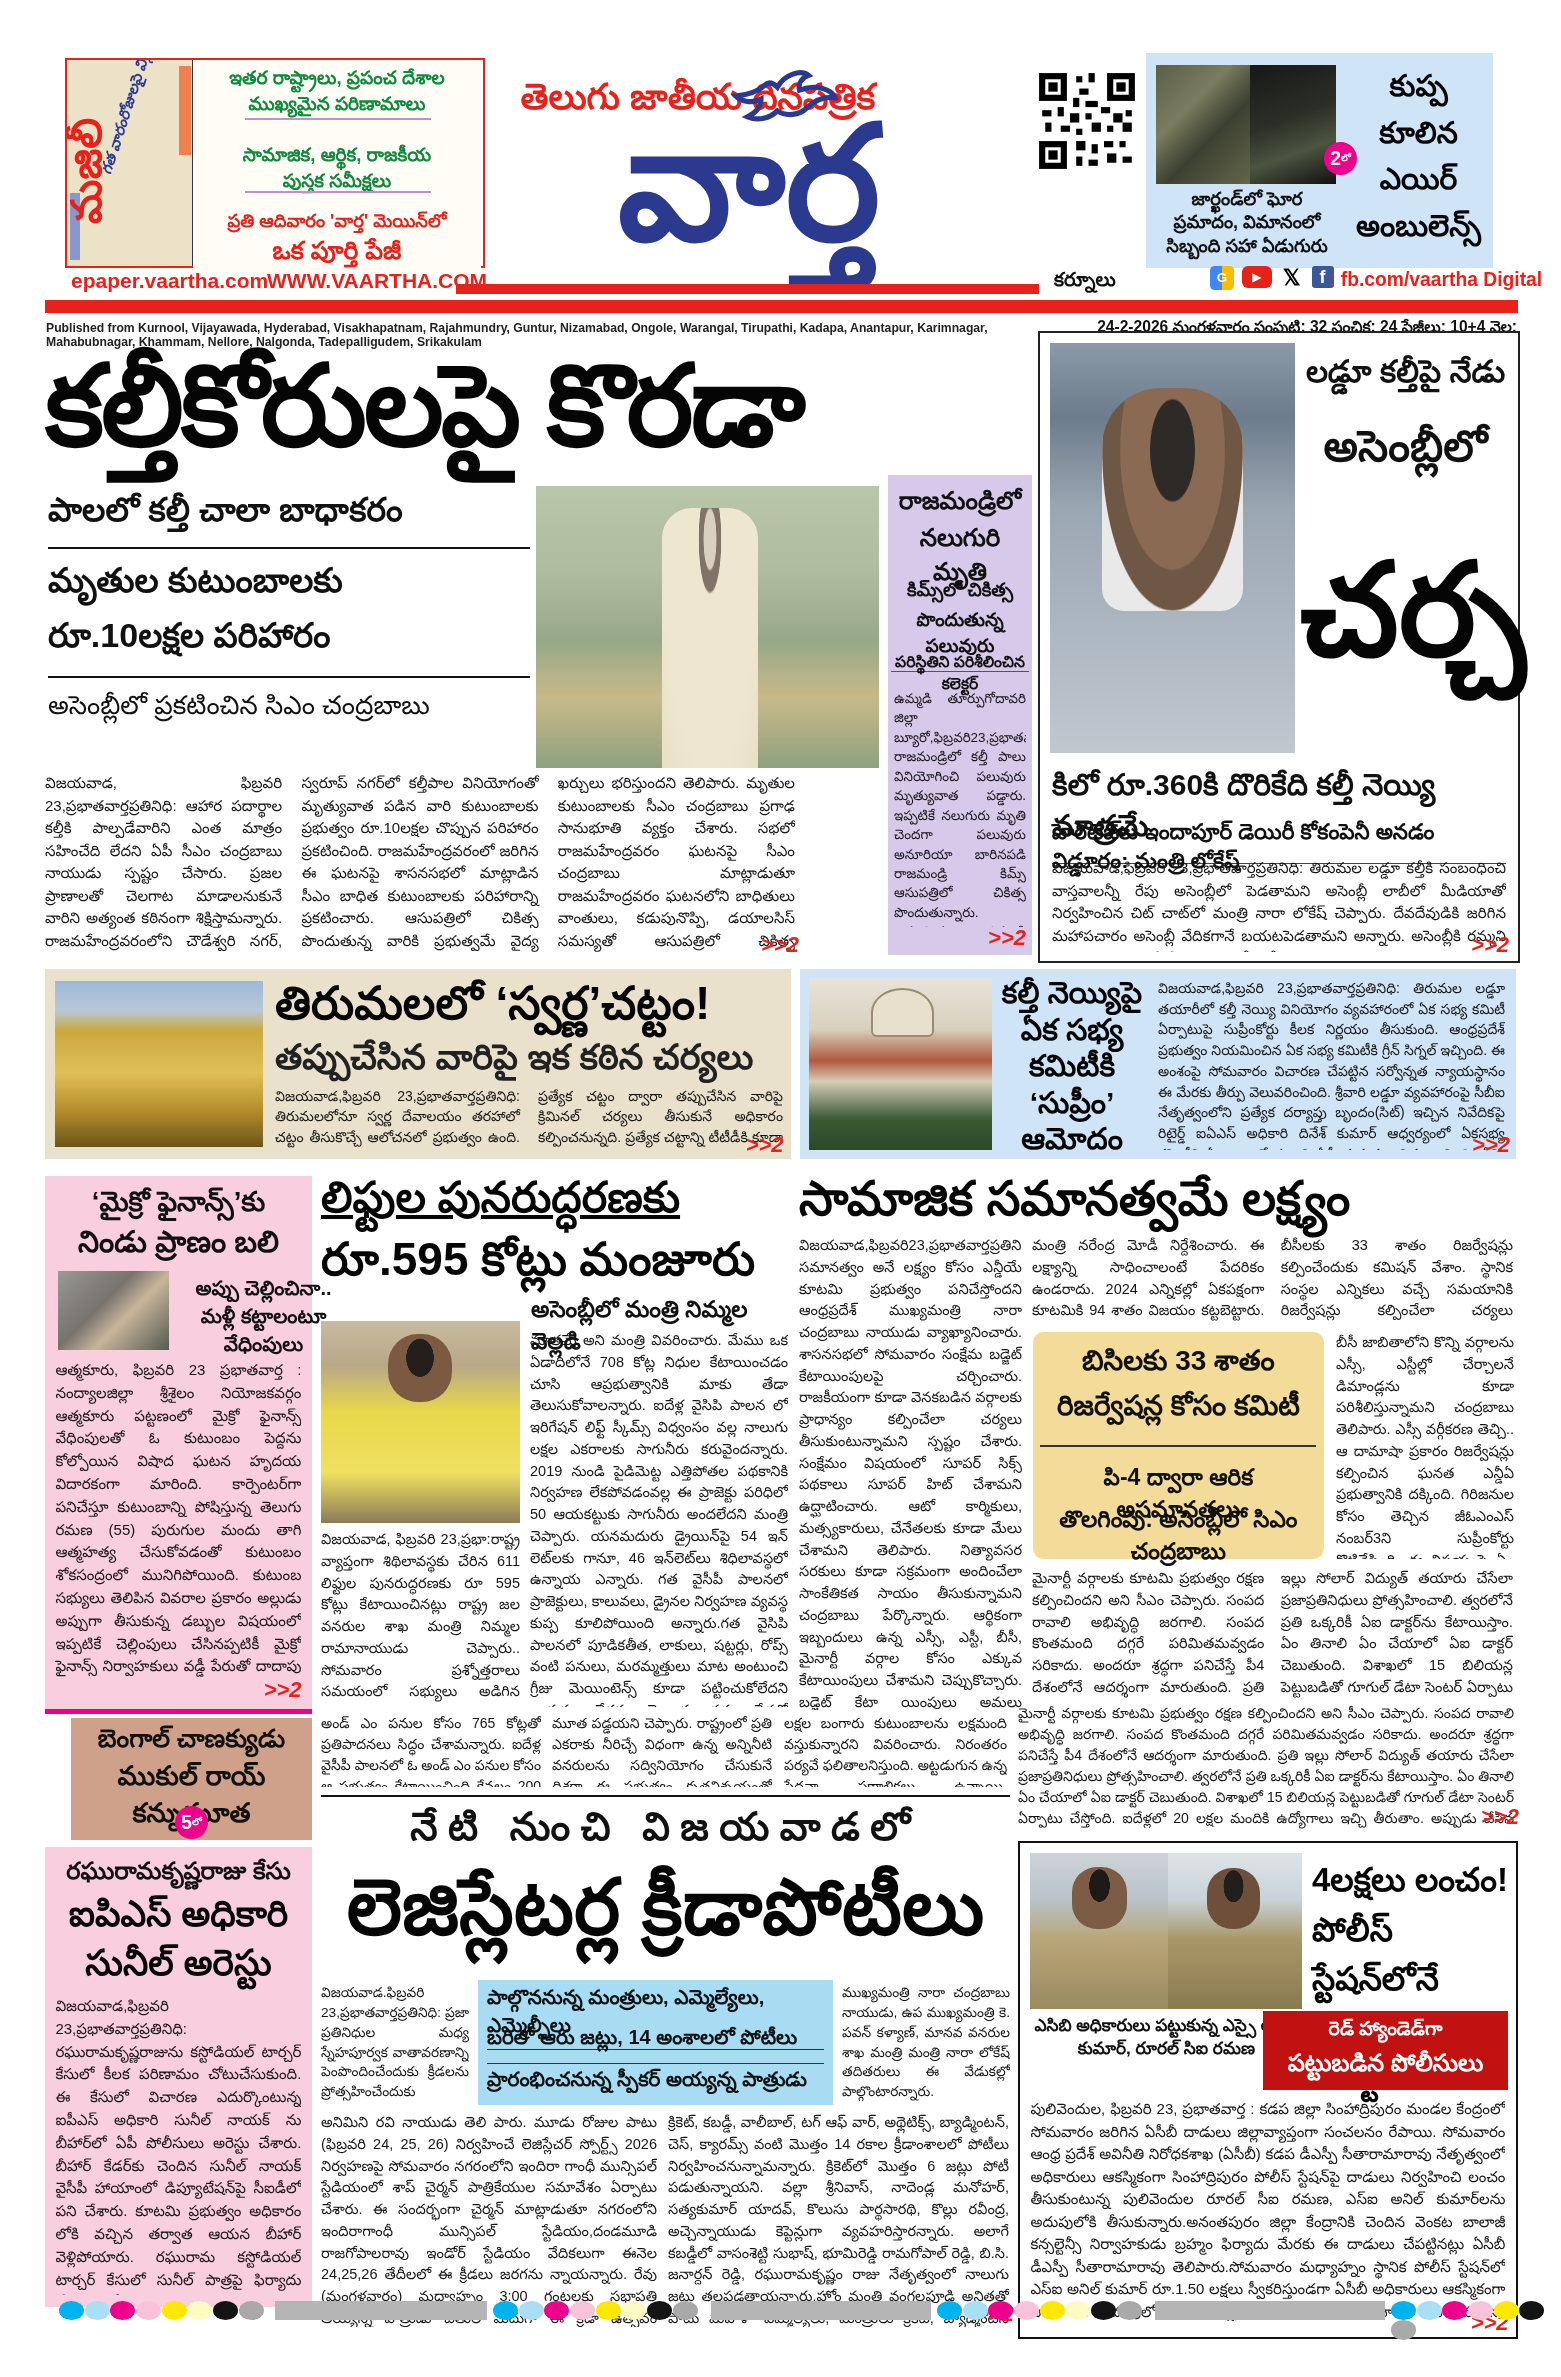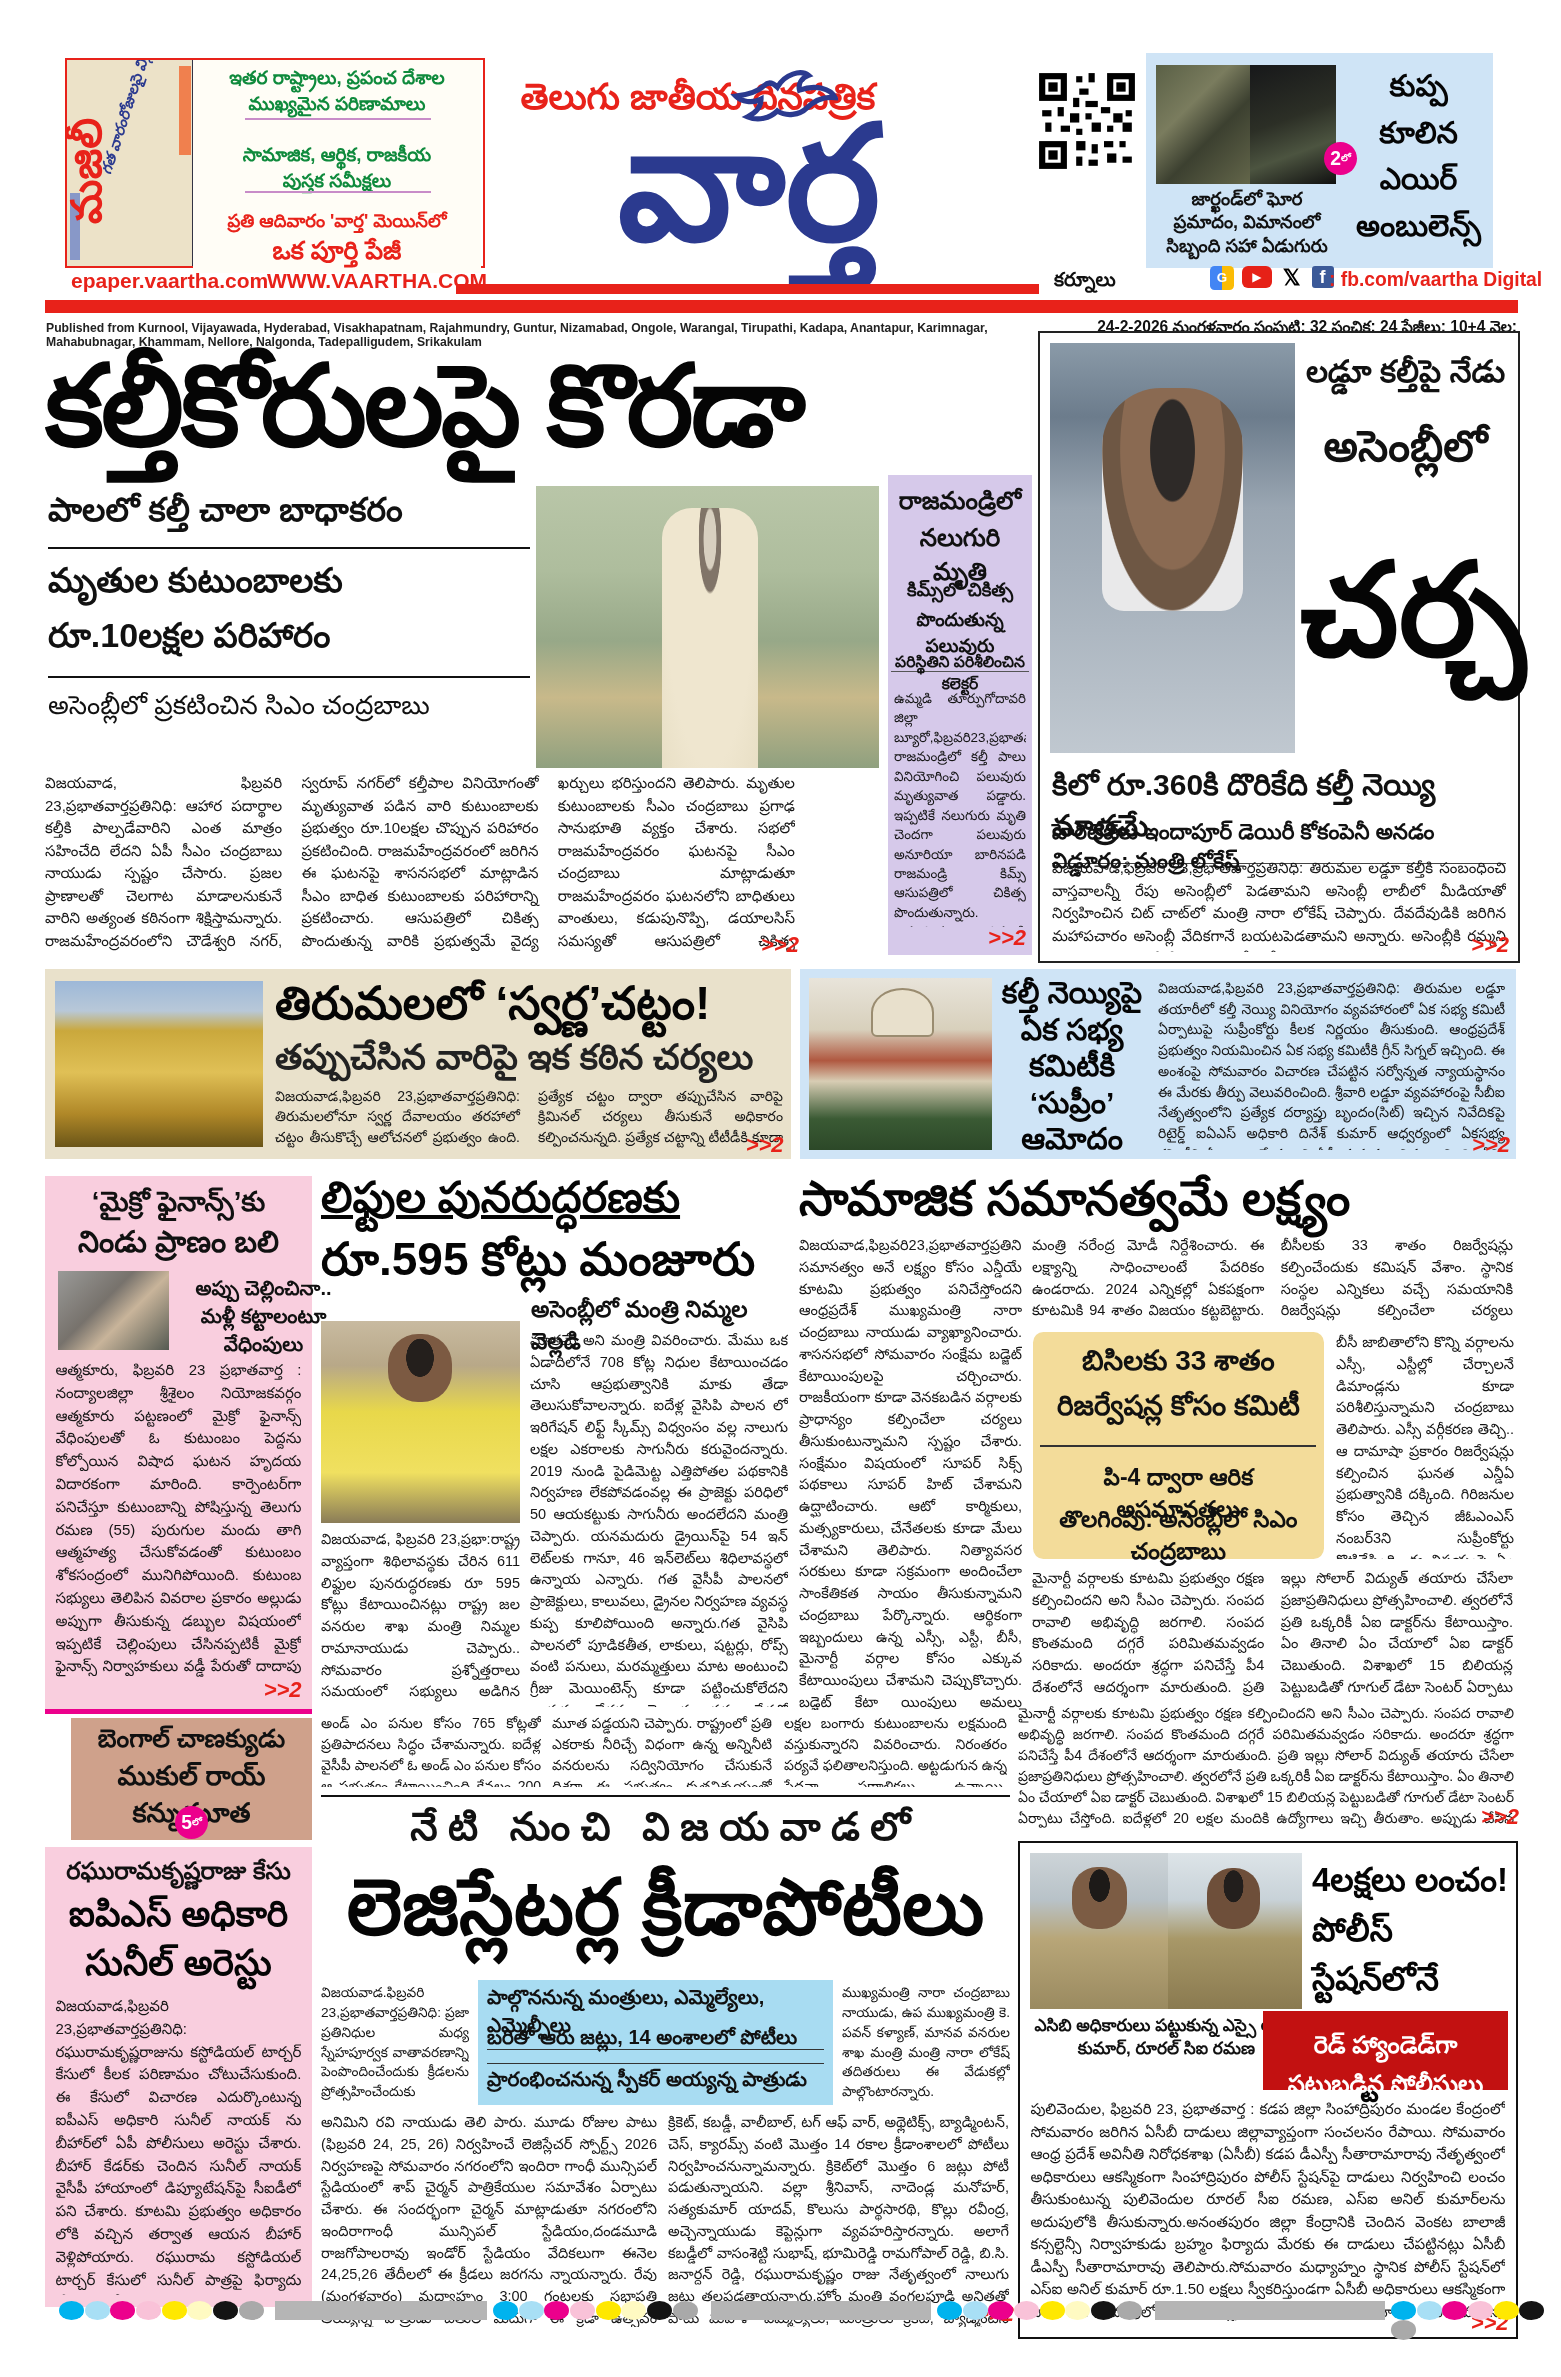--- a/index.html
+++ b/index.html
@@ -271,21 +271,21 @@
   <div class="abs c b" style="left:7.4px;top:172px;width:278px;font-size:17px;line-height:1.35;">
     <div>ఎసిబి అధికారులు పట్టుకున్న ఎస్సై అనిల్</div>
     <div>కుమార్, రూరల్ సిఐ రమణ</div>
   </div>
   <div class="abs head-black" style="left:292px;top:12px;width:196px;font-size:33px;line-height:1.5;">
     <div>4లక్షలు లంచం!</div>
     <div>పోలీస్ స్టేషన్‌లోనే</div>
     <div>సిఐ, ఎస్ఐల అరెస్టు</div>
   </div>
   <div class="abs" style="left:243px;top:168px;width:245px;height:79px;background:#c21111;color:#fff;text-align:center;">
-    <div class="b" style="font-size:24px;padding-top:20px;">రెడ్ హ్యాండెడ్‌గా</div>
+    <div class="b" style="font-size:19px;padding-top:7px;">రెడ్ హ్యాండెడ్‌గా</div>
     <div class="b" style="font-size:24px;padding-top:4.5px;">పట్టుబడిన పోలీసులు</div>
   </div>
   <div class="abs body-txt clip" style="left:10.4px;top:255px;width:475px;height:223px;font-size:15px;line-height:1.5;">పులివెందుల, ఫిబ్రవరి 23, ప్రభాతవార్త : కడప జిల్లా సింహాద్రిపురం మండల కేంద్రంలో సోమవారం జరిగిన ఏసీబీ దాడులు జిల్లావ్యాప్తంగా సంచలనం రేపాయి. సోమవారం ఆంధ్ర ప్రదేశ్ అవినీతి నిరోధకశాఖ (ఏసీబీ) కడప డీఎస్పీ సీతారామారావు నేతృత్వంలో అధికారులు ఆకస్మికంగా సింహాద్రిపురం పోలీస్ స్టేషన్‌పై దాడులు నిర్వహించి లంచం తీసుకుంటున్న పులివెందుల రూరల్ సీఐ రమణ, ఎస్ఐ అనిల్ కుమార్‌లను అదుపులోకి తీసుకున్నారు.అనంతపురం జిల్లా కేంద్రానికి చెందిన వెంకట బాలాజీ కన్సల్టెన్సీ నిర్వాహకుడు బ్రహ్మం ఫిర్యాదు మేరకు ఈ దాడులు చేపట్టినట్లు ఏసీబీ డీఎస్పీ సీతారామారావు తెలిపారు.సోమవారం మధ్యాహ్నం స్థానిక పోలీస్ స్టేషన్‌లో ఎస్ఐ అనిల్ కుమార్ రూ.1.50 లక్షలు స్వీకరిస్తుండగా ఏసీబీ అధికారులు ఆకస్మికంగా దాడి చేసి అదుపులోకి తీసుకున్నారు. అదే సమయంలో రూరల్ సీఐ రమణను లింగాల నుంచి పులివెందుల వెళ్తుండగా అడ్డగించి అదుపులోకి తీసుకున్నారు.ఇరువురినీ సింహాద్రిపురం పోలీస్ స్టేషన్‌లో విచారిస్తూ, లావాదేవీలకు సంబంధించిన ఆధారాలు సేకరిస్తున్నారు.ఈ సందర్భంగా ఏర్పాటు చేసిన మీడియా సమావేశంలో డీఎస్పీ సీతారామారావు మాట్లాడుతూ ఇటీవల సింహాద్రిపురం పరిధిలో జరిగిన మహిళ బంగారు గొలుసు చోరీ కేసులో వెంకట బాలాజీ కన్సల్టెన్సీ నిర్వాహకుడు</div>
   <div class="abs more" style="right:7.4px;bottom:1.5px;">&gt;&gt;2</div>
 </div>
 
 <div class="abs" style="left:0;top:2301px;width:1562px;height:21px;">
   <div class="abs" style="left:59px;top:0;">
     <span class="dot d1"></span><span class="dot d2"></span><span class="dot d3"></span><span class="dot d4"></span><span class="dot d5"></span><span class="dot d6"></span><span class="dot d7"></span><span class="dot d8"></span>
   </div>

